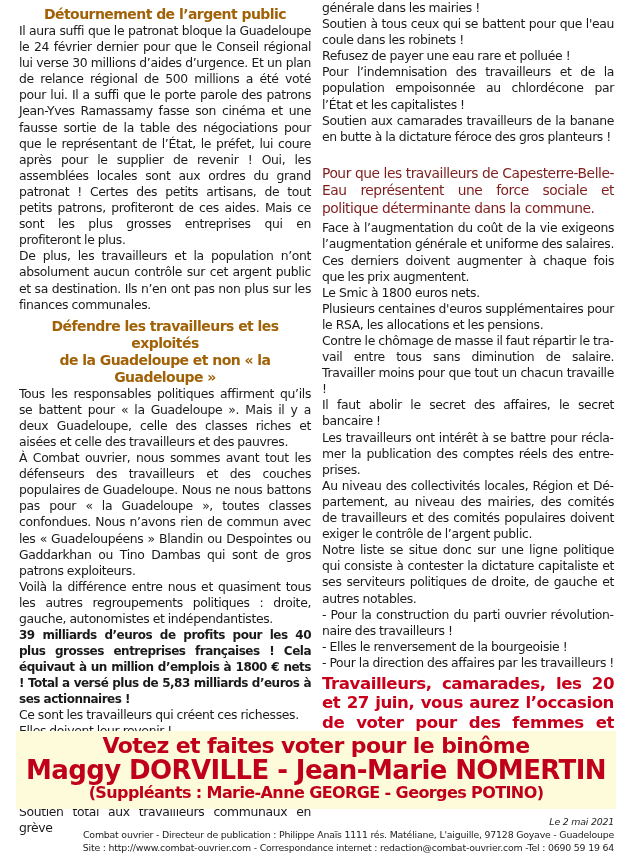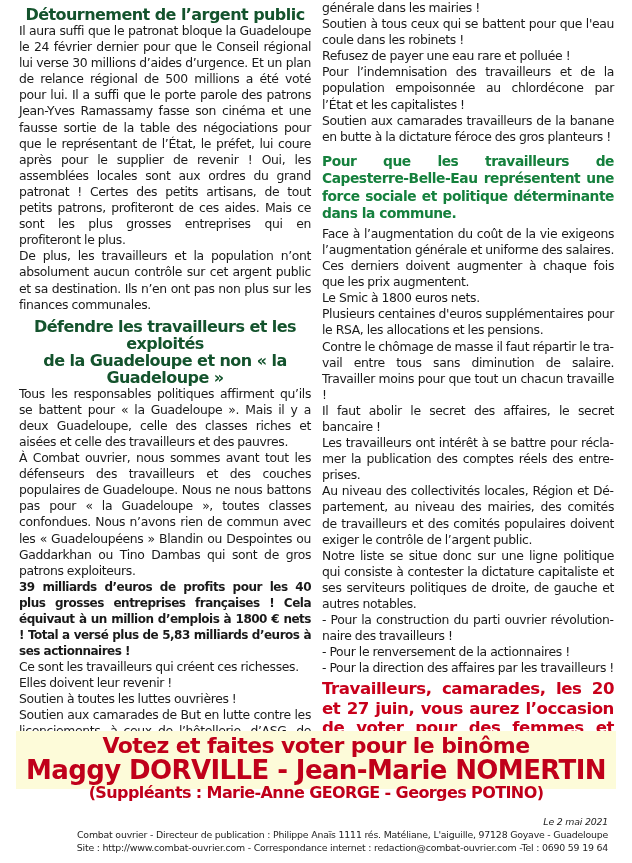--- a/index.html
+++ b/index.html
@@ -9,63 +9,64 @@
     }
     .columns { position: absolute; left: 0; top: 0; width: 632px; height: 728px; }
     .col { position: absolute; top: 0; }
     .col-left { left: 19px; width: 292px; }
     .col-right { left: 322px; width: 292px; }
     .txt {
       font-size: 12.4px; line-height: 16.1px; text-align: justify; margin: 0;
       letter-spacing: -0.35px; word-spacing: -0.3px; hyphens: manual;
     }
     .h-red {
-      color: #14532d; font-family: "DejaVu Sans", sans-serif; font-weight: bold;
-      text-align: center; font-size: 16px; line-height: 17px; margin: 0;
+      color: #a16207; font-family: "DejaVu Sans", sans-serif; font-weight: bold;
+      text-align: center; font-size: 14px; line-height: 17px; margin: 0;
       letter-spacing: -0.55px;
     }
     .h-black {
-      color: #15803d; font-weight: bold; font-size: 13.8px; line-height: 17.5px;
-      text-align: justify; margin: 8px 0 3px 0; letter-spacing: -0.45px;
+      color: #7f1d1d; font-weight: normal; font-size: 13.8px; line-height: 17.5px;
+      text-align: justify; margin: 20px 0 3px 0; letter-spacing: -0.45px;
     }
     .bold-black {
       font-weight: bold; font-size: 12px; line-height: 16px; text-align: justify;
       margin: 0; letter-spacing: -0.5px;
     }
     .red-big {
       color: #c8001b; font-weight: bold; font-size: 16.6px; line-height: 19.5px;
       text-align: justify; margin: 3px 0 0 0; letter-spacing: -0.45px;
     }
     .banner {
-      position: absolute; left: 16px; top: 731px; width: 600px; height: 58px;
+      position: absolute; left: 16px; top: 731px; width: 600px; height: 78px;
       background: #fdfbd9; text-align: center; color: #c0001a; font-weight: bold;
     }
     .banner .l1 { font-size: 22px; line-height: 24px; margin-top: 3px; letter-spacing: -0.6px; }
     .banner .l2 { font-size: 26px; line-height: 24px; letter-spacing: -0.6px; }
     .banner .l3 { font-size: 16px; line-height: 22px; letter-spacing: -0.6px; }
-    .footer { position: absolute; right: 24px; top: 815px; text-align: right; font-size: 9.4px; line-height: 13px; color: #222; letter-spacing: -0.2px; }
+    .footer { position: absolute; right: 18px; top: 815px; text-align: right; font-size: 9.4px; line-height: 13px; color: #222; letter-spacing: -0.2px; }
     .footer .date { font-style: italic; }
   </style>
 </head>
 <body>
 
 <div class="columns">
   <div class="col col-left">
     <div style="margin-top:6px;">
       <p class="h-red">Détournement de l’argent public</p>
     </div>
     <p class="txt">Il aura suffi que le patronat bloque la Guadeloupe le 24 février dernier pour que le Conseil régional lui verse 30 millions d’aides d’urgence. Et un plan de relance régional de 500 millions a été voté pour lui. Il a suffi que le porte parole des patrons Jean-Yves Ramassamy fasse son cinéma et une fausse sortie de la table des négociations pour que le représen­tant de l’État, le préfet, lui coure après pour le sup­plier de revenir ! Oui, les assemblées locales sont aux ordres du grand patronat ! Certes des petits artisans, de tout petits patrons, profiteront de ces aides. Mais ce sont les plus grosses entreprises qui en profiteront le plus.</p>
     <p class="txt">De plus, les travailleurs et la population n’ont abso­lument aucun contrôle sur cet argent public et sa destination. Ils n’en ont pas non plus sur les fi­nances communales.</p>
 
     <div style="margin-top:5px;">
       <p class="h-red">Défendre les travailleurs et les exploités</p>
       <p class="h-red">de la Guadeloupe et non « la Guadeloupe »</p>
     </div>
     <p class="txt">Tous les responsables politiques affirment qu’ils se battent pour «  la Guadeloupe ». Mais il y a deux Guadeloupe, celle des classes riches et aisées et celle des travailleurs et des pauvres.</p>
     <p class="txt">À Combat ouvrier, nous sommes avant tout les dé­fenseurs des travailleurs et des couches populaires de Guadeloupe. Nous ne nous battons pas pour « la Guadeloupe », toutes classes confondues. Nous n’avons rien de commun avec les « Guadelou­péens » Blandin ou Despointes ou Gaddarkhan ou Tino Dambas qui sont de gros patrons exploiteurs.</p>
+    <p class="txt">Voilà la différence entre nous et quasiment tous les autres regroupements politiques : droite, gauche, autonomistes et indépendantistes.</p>
     <p class="bold-black">39 milliards d’euros de profits pour les 40 plus grosses entreprises françaises ! Cela équivaut à un million d’emplois à 1800 € nets ! Total a versé  plus de 5,83 milliards d’euros à ses actionnaires !</p>
     <p class="txt">Ce sont les travailleurs qui créent ces richesses.</p>
     <p class="txt">Elles doivent leur revenir !</p>
     <p class="txt">Soutien à toutes les luttes ouvrières !</p>
     <p class="txt">Soutien aux camarades de But en lutte contre les licenciements, à ceux de l’hôtellerie, d’ASG, de l’aé­roport.</p>
     <p class="txt">Soutien total aux travailleurs communaux en grève</p>
   </div>
 
   <div class="col col-right">
     <p class="txt">générale dans les mairies !</p>
@@ -78,21 +79,21 @@
 
     <p class="txt">Face à l’augmentation du coût de la vie exigeons l’augmentation générale et uniforme des salaires. Ces derniers doivent augmenter à chaque fois que les prix augmentent.</p>
     <p class="txt">Le Smic à 1800 euros nets.</p>
     <p class="txt">Plusieurs centaines d'euros supplémentaires pour le RSA, les allocations et les pensions.</p>
     <p class="txt">Contre le chômage de masse il faut répartir le tra­vail entre tous sans diminution de salaire. Travailler moins pour que tout un chacun travaille !</p>
     <p class="txt">Il faut abolir le secret des affaires, le secret bancaire !</p>
     <p class="txt">Les travailleurs ont intérêt à se battre pour récla­mer la publication des comptes réels des entre­prises.</p>
     <p class="txt">Au niveau des collectivités locales, Région et Dé­partement, au niveau des mairies, des comités de travailleurs et des comités populaires doivent exi­ger le contrôle de l’argent public.</p>
     <p class="txt">Notre liste se situe donc sur une ligne politique qui consiste à contester la dictature capitaliste et ses serviteurs politiques de droite, de gauche et autres notables.</p>
     <p class="txt">- Pour la construction du parti ouvrier révolution­naire des travailleurs !</p>
-    <p class="txt">- Pour le renversement de la actionnaires !</p>
+    <p class="txt">- Elles le renversement de la bourgeoisie !</p>
     <p class="txt">- Pour la direction des affaires par les travailleurs !</p>
 
     <p class="red-big">Travailleurs, camarades, les 20 et 27  juin, vous aurez l’occasion de vo­ter pour des femmes et des hommes qui expriment ces idées. Profitez-en !</p>
   </div>
 </div>
 
 <div class="banner">
   <div class="l1">Votez et faites voter pour le binôme</div>
   <div class="l2">Maggy DORVILLE - Jean-Marie NOMERTIN</div>
   <div class="l3">(Suppléants : Marie-Anne GEORGE - Georges POTINO)</div>

